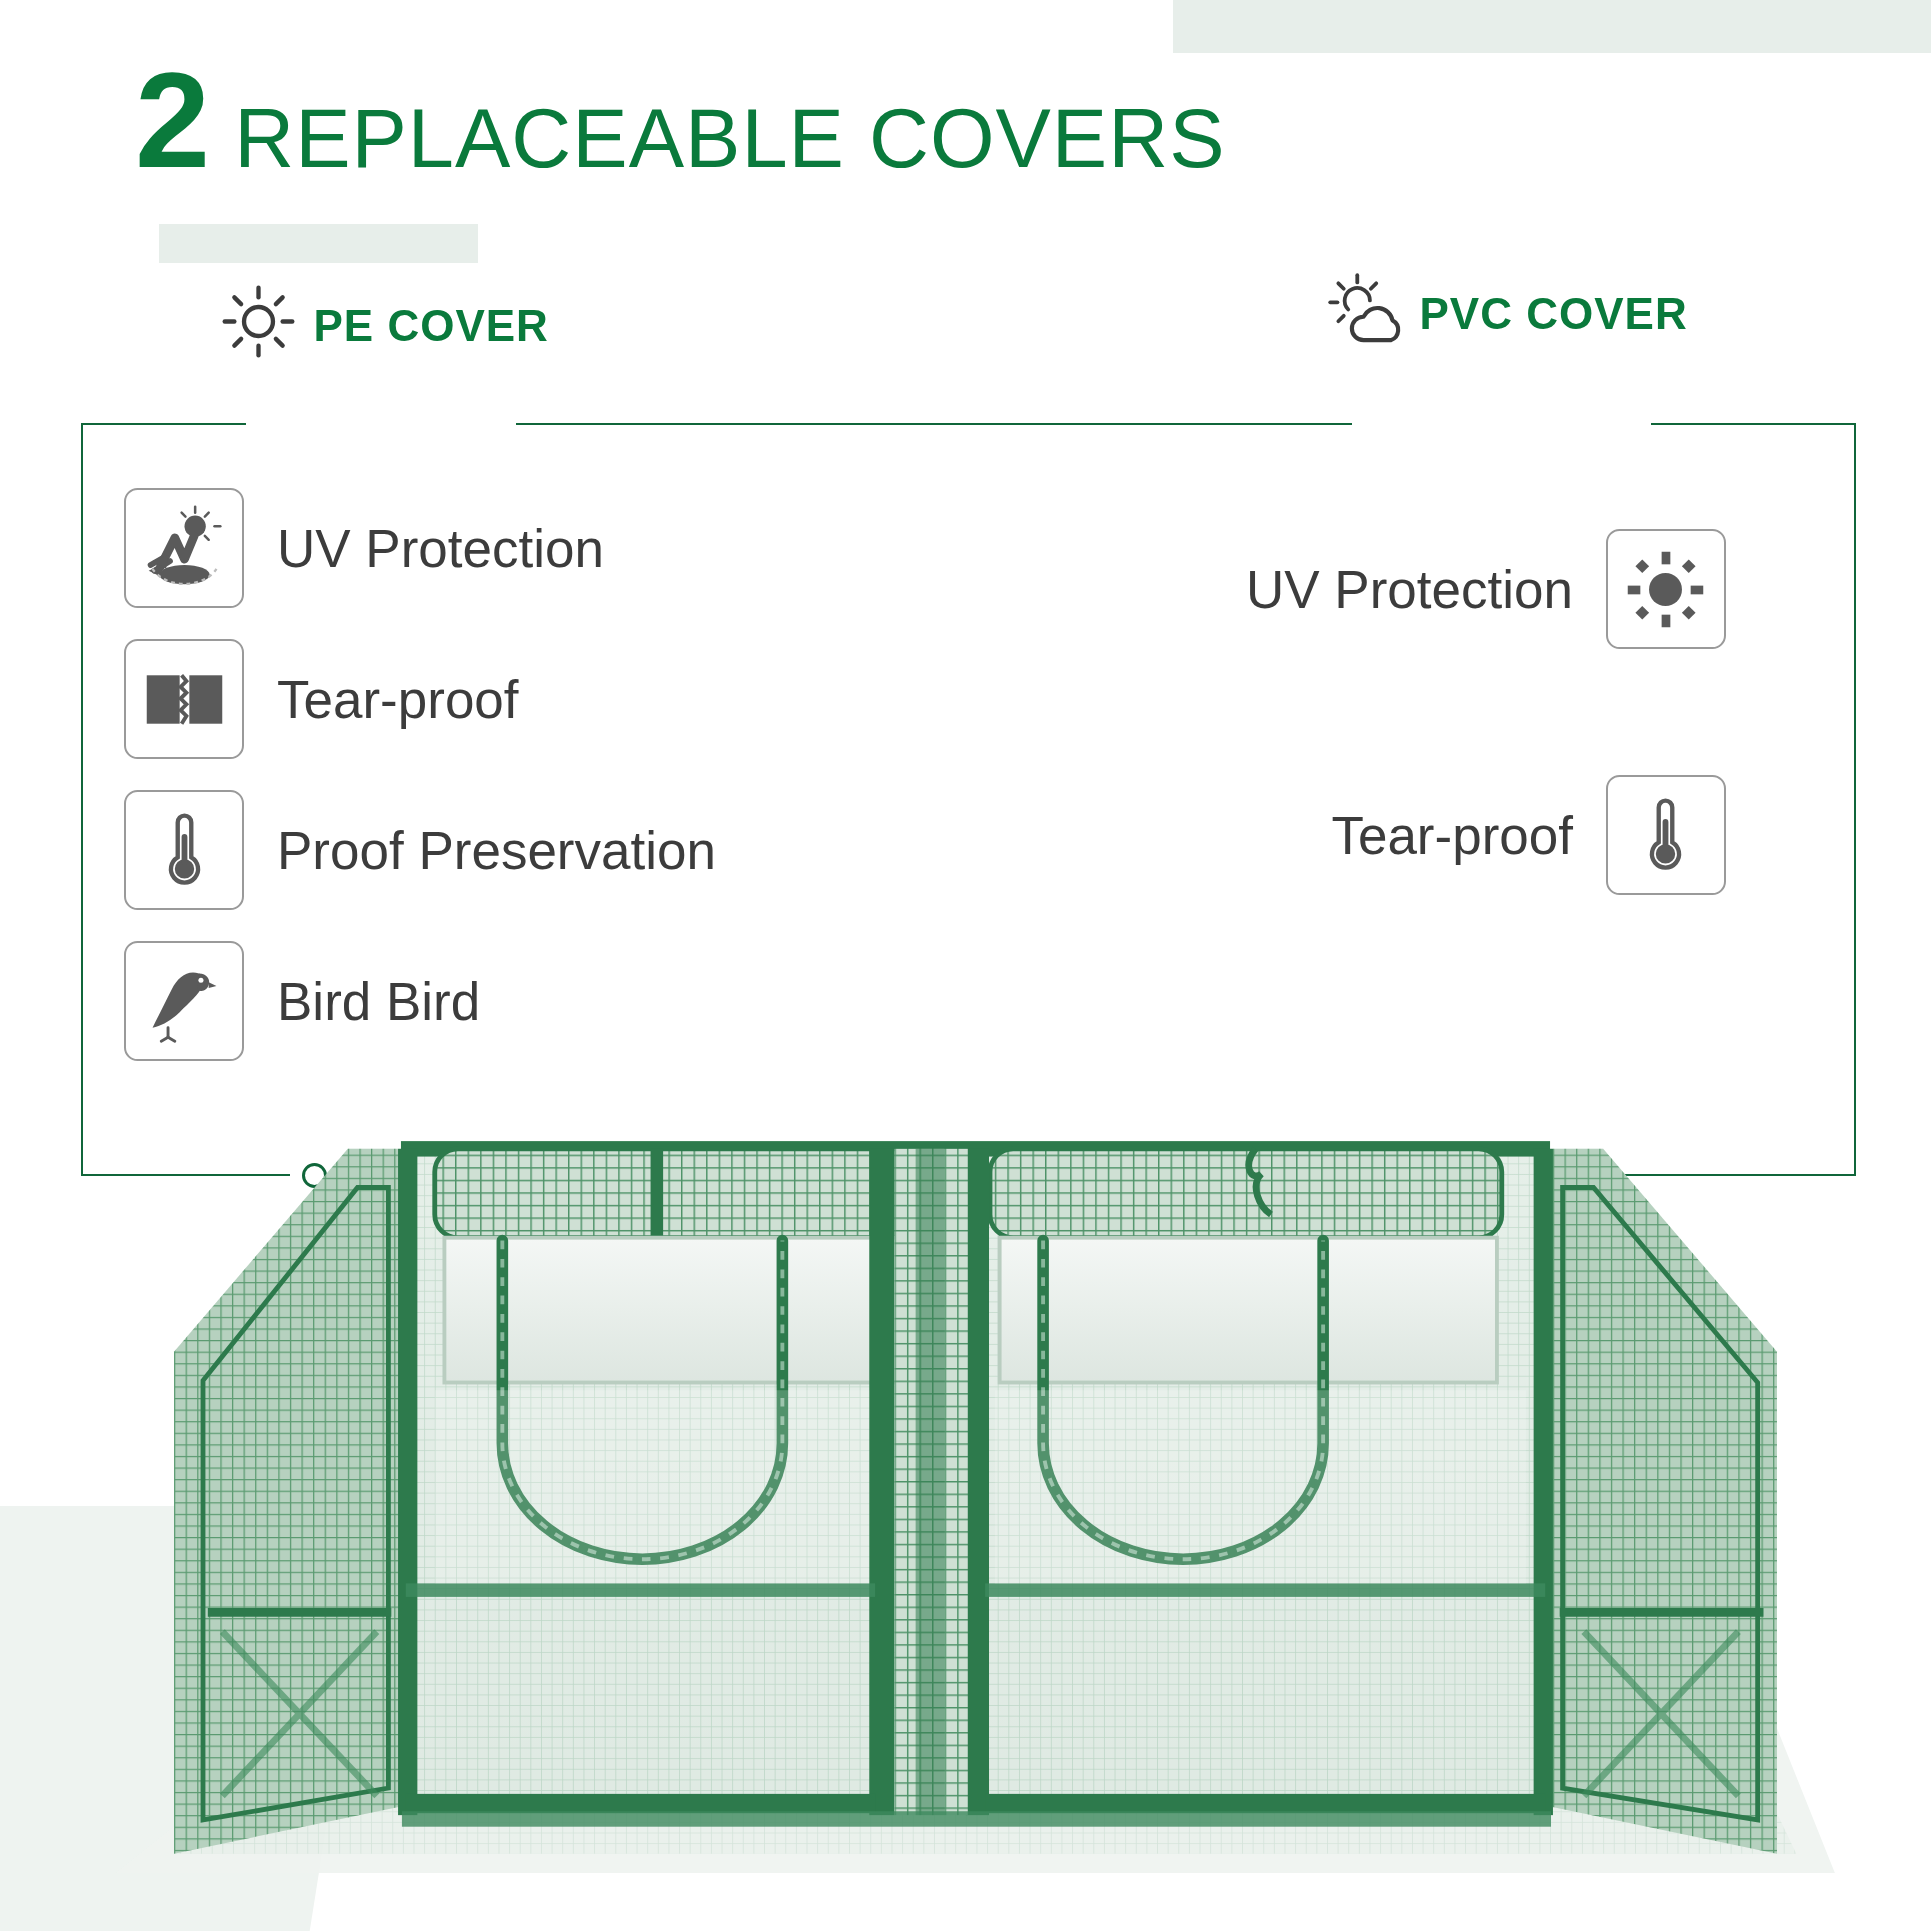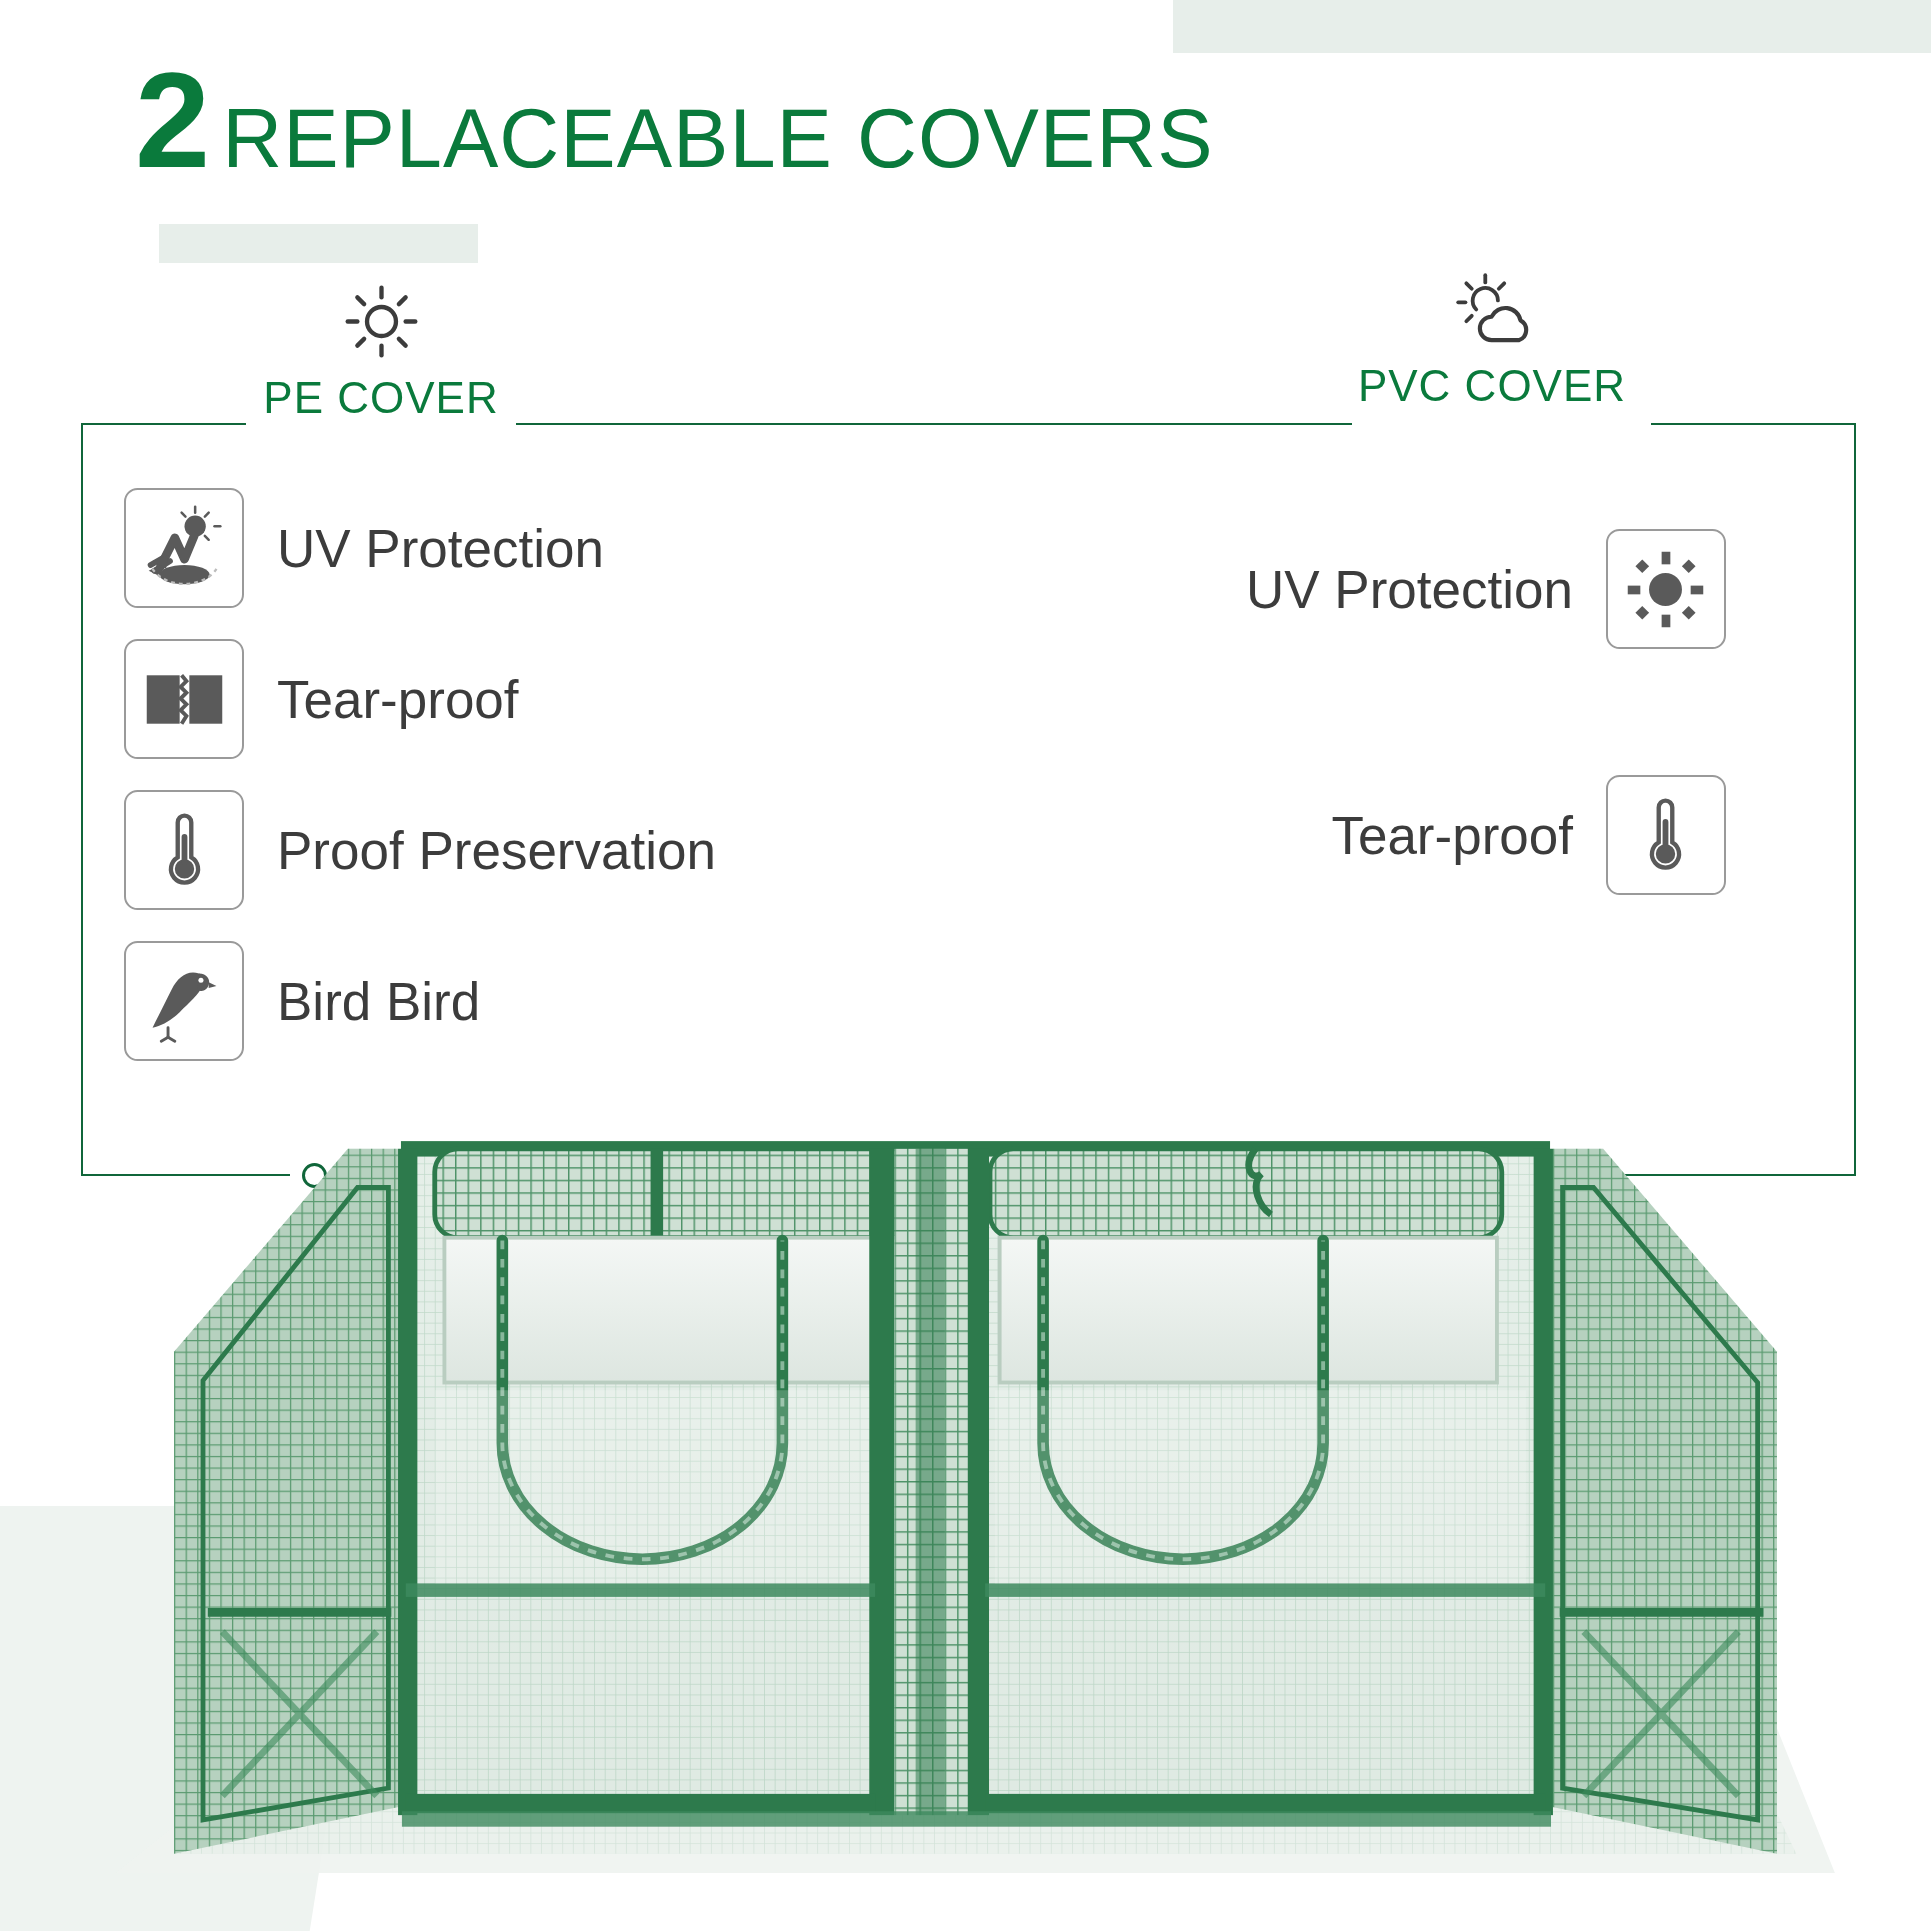--- a/index.html
+++ b/index.html
@@ -54,21 +54,21 @@
     font-weight: 700;
     line-height: 1;
     letter-spacing: -1.9px;
     color: #0a7a3c;
   }
   .headline .txt {
     font-size: 83px;
     font-weight: 400;
     line-height: 1;
     letter-spacing: 1px;
-    margin-left: 14px;
+    margin-left: 26px;
     color: #0a7a3c;
   }
 
   
   .bracket {
     position: absolute;
     left: 81px; top: 423px;
     width: 1775px; height: 753px;
     border: 2.9px solid #10663a;
     box-sizing: border-box;
@@ -93,22 +93,23 @@
     background: #ffffff;
     box-sizing: border-box;
   }
   .connector-left  { left: 302px;  top: 1163px; }
   .connector-right { left: 1524px; top: 1163px; }
 
   
   .cover-head {
     position: absolute;
     display: flex;
-    flex-direction: column;
+    flex-direction: row;
     align-items: center;
+    font-weight: bold;
   }
   .cover-head-pe  { left: 217px;  top: 280px; width: 328px; }
   .cover-head-pvc { left: 1323px; top: 268px; width: 338px; }
   .cover-head .head-icon {
     width: 83px; height: 83px;
     display: flex; align-items: center; justify-content: center;
     margin-bottom: 9.7px;
   }
   .cover-head .head-label {
     font-size: 44px;

